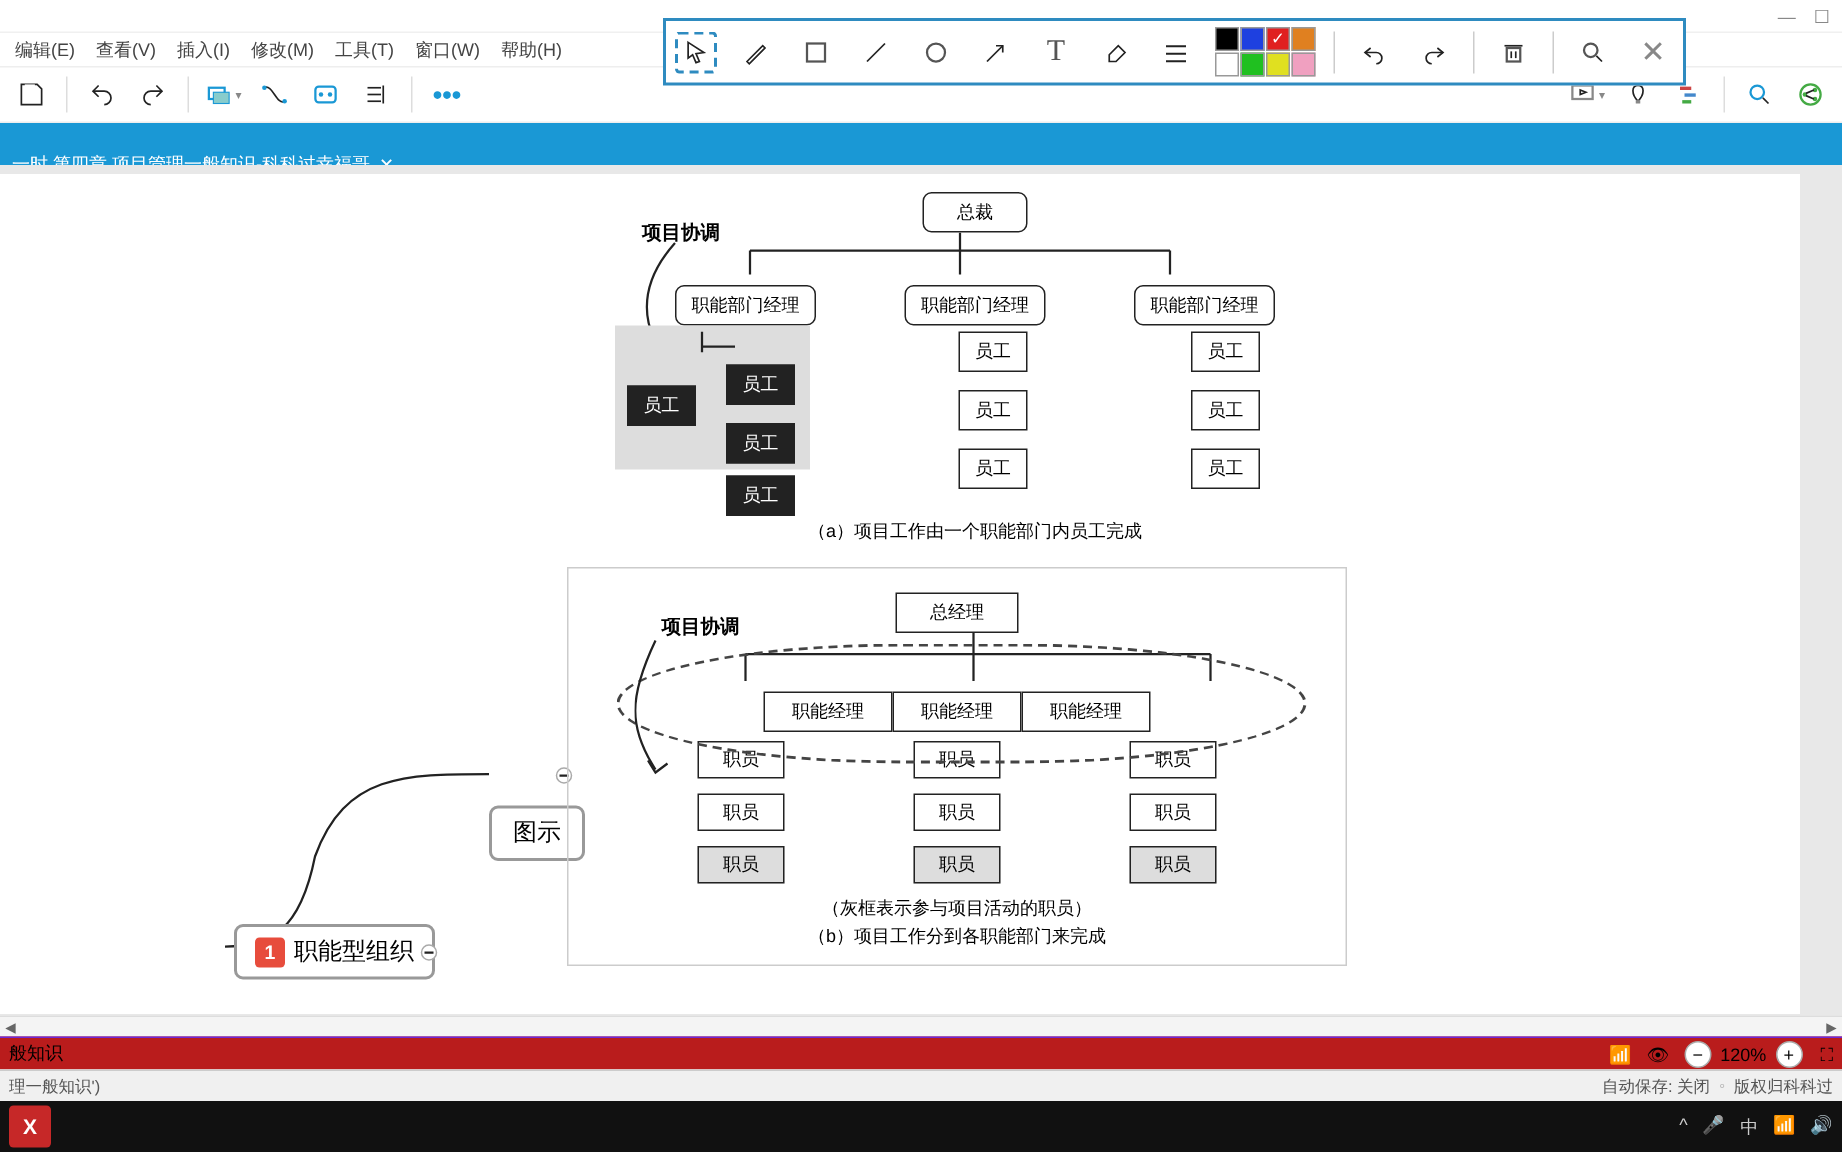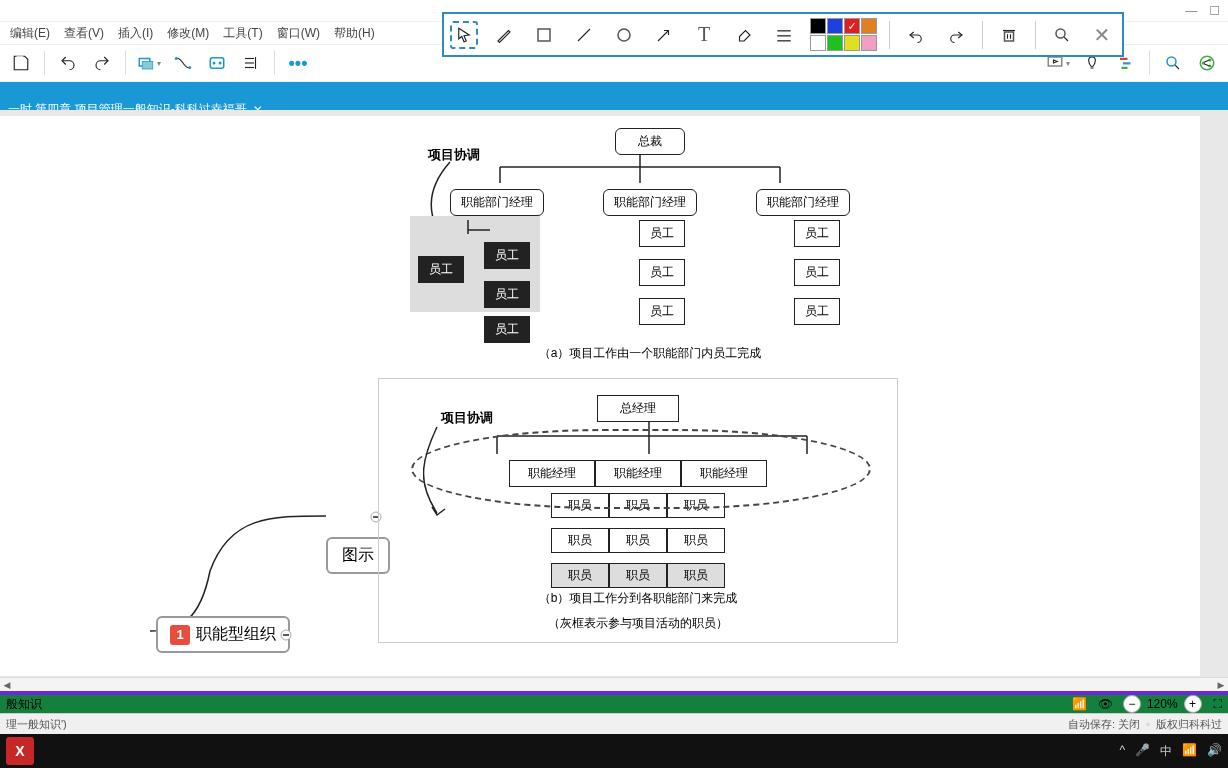--- a/index.html
+++ b/index.html
@@ -25,21 +25,21 @@
 .canvas-area { position: relative; height: 594px; background: #e8e8e8; overflow: hidden; }
 .paper { position: absolute; left: 0; top: 6px; width: 1200px; height: 560px; background: #fff; }
 .diagram1 { position: absolute; left: 410px; top: 12px; width: 480px; }
 .diagram2 { position: absolute; left: 378px; top: 262px; width: 520px; border: 1px solid #ccc; padding: 16px 18px 10px; }
 .node-label { position: absolute; left: 326px; top: 382px; background: #fff; border: 2px solid #999; border-radius: 6px; padding: 6px 14px; font-size: 16px; margin-top: 39px; }
 .node-label2 { position: absolute; left: 156px; top: 500px; background: #fff; border: 2px solid #999; border-radius: 6px; padding: 6px 12px; font-size: 16px; display: flex; align-items: center; gap: 6px; }
 .badge-num { background: #e74c3c; color: #fff; width: 20px; height: 20px; border-radius: 3px; display: inline-flex; align-items: center; justify-content: center; font-size: 13px; font-weight: bold; }
 .org-box { border: 1.5px solid #222; background: #fff; font-size: 12px; text-align: center; padding: 4px 10px; display: inline-block; border-radius: 6px; }
 .org-box.rect { border-radius: 0; }
 .org-box.dark { background: #222; color: #fff; border-radius: 0; }
-.footer1 { position: absolute; bottom: 55px; left: 0; right: 0; height: 22px; background: #15803d; border-top: 4px solid #6d28d9; display: flex; align-items: center; padding: 0 6px; font-size: 12px; }
+.footer1 { position: absolute; bottom: 55px; left: 0; right: 0; height: 22px; background: #b91c1c; border-top: 1px solid #6d28d9; display: flex; align-items: center; padding: 0 6px; font-size: 12px; }
 .footer1 .spacer { flex: 1; }
 .footer2 { position: absolute; bottom: 34px; left: 0; right: 0; height: 21px; background: #f0f0f0; border-top: 1px solid #ccc; display: flex; align-items: center; padding: 0 6px; font-size: 11px; color: #555; }
 .footer2 .spacer { flex: 1; }
 .taskbar { position: absolute; bottom: 0; left: 0; right: 0; height: 34px; background: #111; display: flex; align-items: center; padding: 0 6px; }
 .taskbar .app { width: 28px; height: 28px; background: #c62828; display: flex; align-items: center; justify-content: center; color: #fff; font-size: 14px; font-weight: bold; border-radius: 3px; }
 .taskbar .spacer { flex: 1; }
 .taskbar .sys { display: flex; gap: 10px; color: #ccc; font-size: 12px; }
 .dashed-oval { position: absolute; border: 2px dashed #444; border-radius: 50% / 60%; }
 .hscroll { position: absolute; bottom: 77px; left: 0; right: 0; height: 14px; background: #f4f4f4; border-top: 1px solid #ddd; }
 .hscroll .arrow { position: absolute; width: 14px; height: 14px; display: flex; align-items: center; justify-content: center; font-size: 9px; color: #666; cursor: pointer; }
@@ -339,39 +339,39 @@
           <line x1="100" y1="14" x2="410" y2="14"></line>
           <line x1="100" y1="14" x2="100" y2="32"></line>
           <line x1="252" y1="14" x2="252" y2="32"></line>
           <line x1="410" y1="14" x2="410" y2="32"></line>
         </svg>
       <div style="display:flex;justify-content:center;padding:0 58px;">
         <span class="org-box rect" style="padding:4px 18px;">职能经理</span>
         <span class="org-box rect" style="padding:4px 18px;">职能经理</span>
         <span class="org-box rect" style="padding:4px 18px;">职能经理</span>
       </div>
-      <div style="display:flex;justify-content:center;padding:0 68px;margin-top:6px;">
+      <div style="display:flex;justify-content:space-between;padding:0 68px;margin-top:6px;">
         <div style="display:flex;flex-direction:column;gap:10px;align-items:flex-end;">
           <span class="org-box rect" style="padding:3px 16px;">职员</span>
           <span class="org-box rect" style="padding:3px 16px;">职员</span>
           <span class="org-box rect" style="padding:3px 16px;background:#ddd;">职员</span>
         </div>
         <div style="display:flex;flex-direction:column;gap:10px;align-items:flex-end;">
           <span class="org-box rect" style="padding:3px 16px;">职员</span>
           <span class="org-box rect" style="padding:3px 16px;">职员</span>
           <span class="org-box rect" style="padding:3px 16px;background:#ddd;">职员</span>
         </div>
         <div style="display:flex;flex-direction:column;gap:10px;align-items:flex-end;">
           <span class="org-box rect" style="padding:3px 16px;">职员</span>
           <span class="org-box rect" style="padding:3px 16px;">职员</span>
           <span class="org-box rect" style="padding:3px 16px;background:#ddd;">职员</span>
         </div>
       </div>
+      <div style="text-align:center;font-size:12px;margin-top:8px;">（灰框表示参与项目活动的职员）</div>
       <div style="text-align:center;font-size:12px;margin-top:2px;">（b）项目工作分到各职能部门来完成</div>
-      <div style="text-align:center;font-size:12px;margin-top:8px;">（灰框表示参与项目活动的职员）</div>
     </div>
 
   </div>
 </div>
 
 <div class="hscroll">
   <span class="arrow" style="left:0;">◀</span>
   <span class="arrow" style="right:0;">▶</span>
 </div>
 

